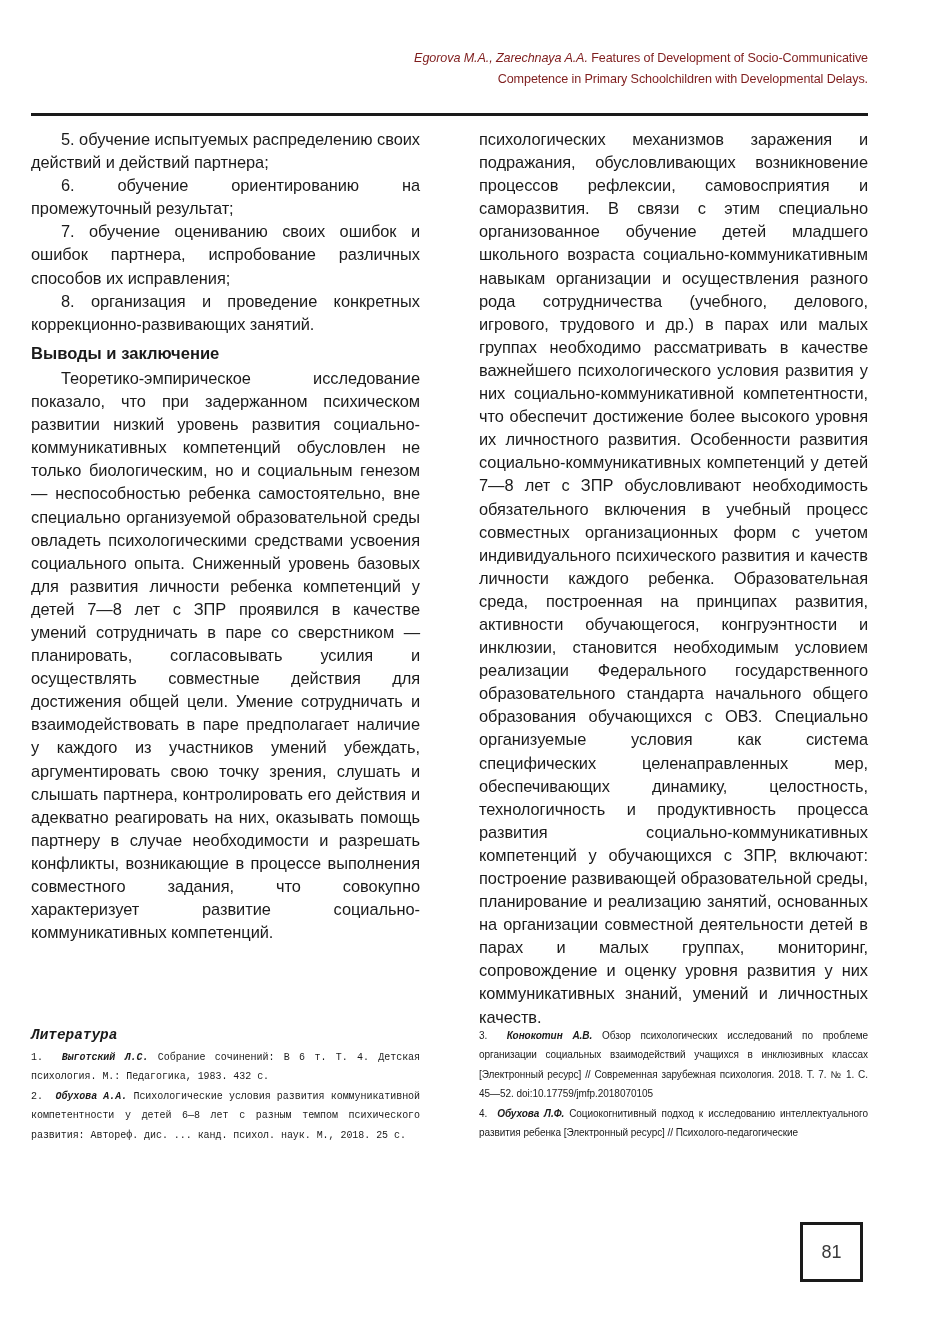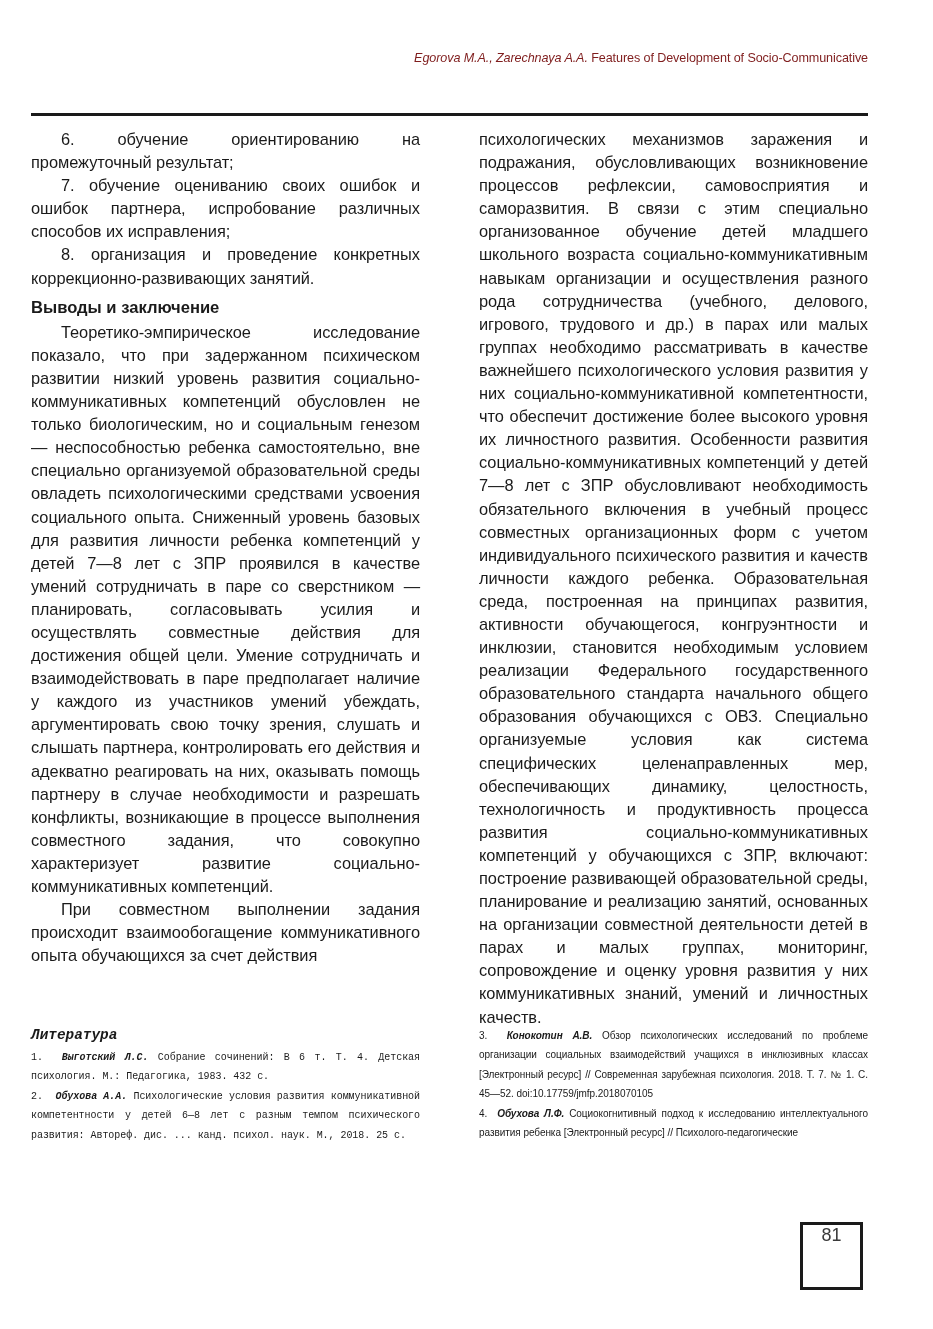--- a/index.html
+++ b/index.html
@@ -112,50 +112,51 @@
     letter-spacing: -0.05px;
   }
   p.ref .au { font-style: italic; font-weight: bold; }
 
   
   .folio {
     position: absolute;
     left: 800px;
     top: 1222px;
     width: 63px;
-    height: 68px;
+    height: 60px;
     border: 3px solid #1a1a1a;
     box-sizing: border-box;
     display: flex;
-    align-items: flex-start;
+    align-items: center;
     justify-content: center;
     font-size: 18px;
     color: #3a3a3a;
   }
 </style>
 </head>
 <body>
 
 <div class="page">
 
   <div class="runhead">
     <div><span class="ital">Egorova M.A., Zarechnaya A.A.</span><span> Features of Development of Socio-Communicative</span></div>
+    <div>Competence in Primary Schoolchildren with Developmental Delays.</div>
   </div>
 
   <div class="rule"></div>
 
   <div class="cols">
 
     <div class="col col-left">
+      <p class="body">5. обучение испытуемых распределению своих действий и действий партнера;</p>
       <p class="body">6. обучение ориентированию на промежуточный результат;</p>
       <p class="body">7. обучение оцениванию своих ошибок и ошибок партнера, испробование различных способов их исправления;</p>
       <p class="body">8. организация и проведение конкретных коррекционно-развивающих занятий.</p>
       <h2 class="section">Выводы и заключение</h2>
       <p class="body">Теоретико-эмпирическое исследование показало, что при задержанном психическом развитии низкий уровень развития социально-коммуникативных компетенций обусловлен не только биологическим, но и социальным генезом — неспособностью ребенка самостоятельно, вне специально организуемой образовательной среды овладеть психологическими средствами усвоения социального опыта. Сниженный уровень базовых для развития личности ребенка компетенций у детей 7—8 лет с ЗПР проявился в качестве умений сотрудничать в паре со сверстником — планировать, согласовывать усилия и осуществлять совместные действия для достижения общей цели. Умение сотрудничать и взаимодействовать в паре предполагает наличие у каждого из участников умений убеждать, аргументировать свою точку зрения, слушать и слышать партнера, контролировать его действия и адекватно реагировать на них, оказывать помощь партнеру в случае необходимости и разрешать конфликты, возникающие в процессе выполнения совместного задания, что совокупно характеризует развитие социально-коммуникативных компетенций.</p>
-      <p class="body">При совместном выполнении задания происходит взаимообогащение коммуникативного опыта обучающихся за счет действия</p>
     </div>
 
     <div class="col col-right">
       <p class="body noind">психологических механизмов заражения и подражания, обусловливающих возникновение процессов рефлексии, самовосприятия и саморазвития. В связи с этим специально организованное обучение детей младшего школьного возраста социально-коммуникативным навыкам организации и осуществления разного рода сотрудничества (учебного, делового, игрового, трудового и др.) в парах или малых группах необходимо рассматривать в качестве важнейшего психологического условия развития у них социально-коммуникативной компетентности, что обеспечит достижение более высокого уровня их личностного развития. Особенности развития социально-коммуникативных компетенций у детей 7—8 лет с ЗПР обусловливают необходимость обязательного включения в учебный процесс совместных организационных форм с учетом индивидуального психического развития и качеств личности каждого ребенка. Образовательная среда, построенная на принципах развития, активности обучающегося, конгруэнтности и инклюзии, становится необходимым условием реализации Федерального государственного образовательного стандарта начального общего образования обучающихся с ОВЗ. Специально организуемые условия как система специфических целенаправленных мер, обеспечивающих динамику, целостность, технологичность и продуктивность процесса развития социально-коммуникативных компетенций у обучающихся с ЗПР, включают: построение развивающей образовательной среды, планирование и реализацию занятий, основанных на организации совместной деятельности детей в парах и малых группах, мониторинг, сопровождение и оценку уровня развития у них коммуникативных знаний, умений и личностных качеств.</p>
     </div>
 
   </div>
 
   <div class="refs">
 

